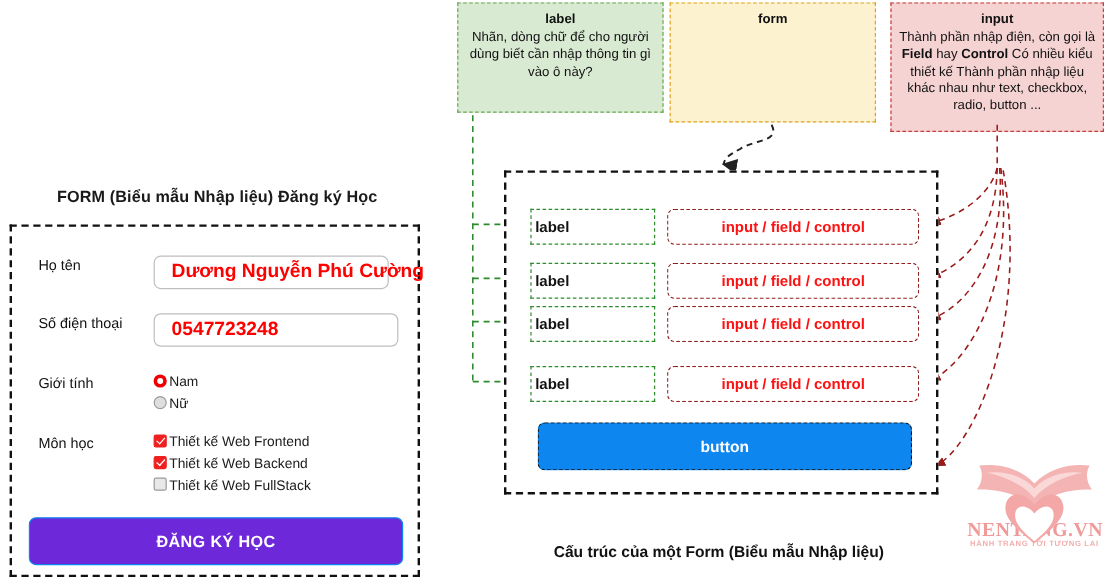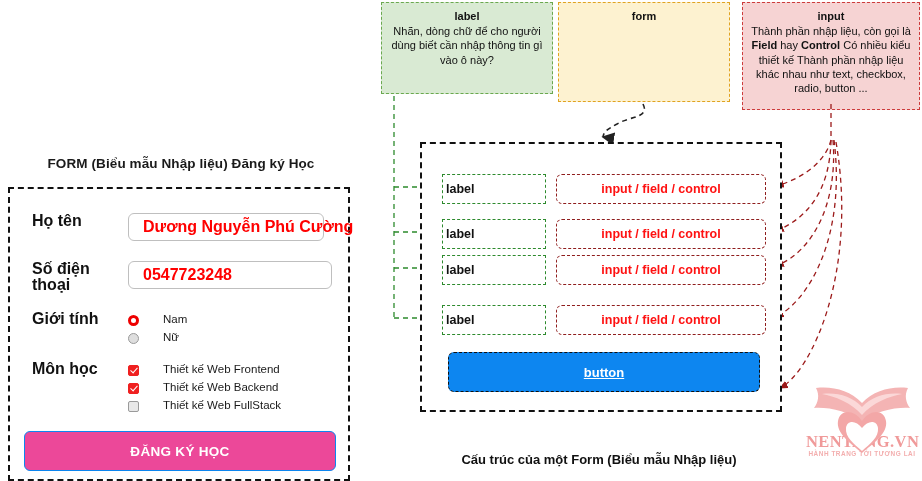--- a/index.html
+++ b/index.html
@@ -22,49 +22,49 @@
     font-size:13.5px;font-weight:bold;color:#1a1a1a;text-align:center;
     width:362px;margin:0 0 10px 0;letter-spacing:.1px;
   }
   #demo-form{
     position:absolute;left:8px;top:31px;width:338px;height:290px;
     border:2px dashed #111;background:#fff;
   }
   .f-row{position:absolute;left:0;width:338px;display:flex;align-items:flex-start;}
   .f-label{
     width:118px;padding-left:22px;box-sizing:border-box;
-    font-size:16px;font-weight:bold;color:#111;line-height:16px;
+    font-size:12px;font-weight:normal;color:#111;line-height:16px;
   }
   .f-input{
     width:196px;height:28px;border:1px solid #bfbfbf;border-radius:6px;
     background:#fff;display:flex;align-items:center;padding-left:14px;
     box-sizing:border-box;
     font-size:16px;font-weight:bold;color:#ff0000;white-space:nowrap;
   }
   .f-input.wide{width:204px;}
   .opt-group{display:flex;flex-direction:column;gap:4px;padding-top:1px;}
-  .opt{display:flex;align-items:flex-end;gap:24px;font-size:11.5px;color:#1a1a1a;line-height:14px;}
+  .opt{display:flex;align-items:flex-start;gap:2px;font-size:11.5px;color:#1a1a1a;line-height:14px;}
   .radio{
     width:11px;height:11px;border-radius:50%;box-sizing:border-box;flex:0 0 auto;
   }
   .radio.on{border:3px solid #ee0000;background:#fff;}
   .radio.off{border:1px solid #9a9a9a;background:#dedede;}
   .cbox{
     width:11px;height:11px;box-sizing:border-box;flex:0 0 auto;border-radius:2px;
     position:relative;
   }
   .cbox.on{background:#ef2020;border:1px solid #ef2020;}
   .cbox.on:after{
     content:"";position:absolute;left:3px;top:0px;width:3px;height:6px;
     border:solid #fff;border-width:0 1.6px 1.6px 0;transform:rotate(42deg);
   }
   .cbox.off{background:#e8e8e8;border:1px solid #9a9a9a;}
   #submit-button{
     position:absolute;left:14px;top:242px;width:310px;height:38px;
-    background:#ec4899;border:1px solid #0d86f0;border-radius:6px;
+    background:#6d28d9;border:1px solid #0d86f0;border-radius:6px;
     color:#fff;font-size:13.5px;font-weight:bold;letter-spacing:.3px;
     display:flex;align-items:center;justify-content:center;
   }
 
   
   .note{
     position:absolute;box-sizing:border-box;
     text-align:center;font-size:11px;line-height:14.2px;color:#111;
     padding:6px 5px 5px 5px;
   }
@@ -87,21 +87,21 @@
   }
   .s-input{
     width:210px;height:30px;border:1.5px dashed #8f1d1d;border-radius:6px;
     box-sizing:border-box;display:flex;align-items:center;justify-content:center;
     font-size:12.5px;font-weight:bold;color:#ff1111;background:#fff;
   }
   #structure-button{
     position:absolute;left:26px;top:208px;width:310px;height:38px;
     background:#0d86f0;border:1.5px dashed #111;border-radius:6px;
     color:#fff;font-size:13px;font-weight:bold;
-    display:flex;align-items:center;justify-content:center;text-decoration:underline;
+    display:flex;align-items:center;justify-content:center;
   }
   #structure-caption{
     position:absolute;left:420px;top:452px;width:358px;text-align:center;
     font-size:13px;font-weight:bold;color:#111;
   }
 
   
   #logo{position:absolute;left:806px;top:368px;width:112px;height:104px;z-index:3;}
   #logo-name{
     position:absolute;left:806px;top:432px;width:112px;text-align:center;
@@ -206,21 +206,21 @@
     <span class="hd">label</span>
     <span>Nhãn, dòng chữ để cho người dùng biết cần nhập thông tin gì vào ô này?</span>
   </div>
 
   <div class="note" id="note-form">
     <span class="hd">form</span>
   </div>
 
   <div class="note" id="note-input">
     <span class="hd">input</span>
-    <span>Thành phần nhập liệu, còn gọi</span>
+    <span>Thành phần nhập điện, còn gọi</span>
     <span>là </span><b>Field</b><span> hay </span><b>Control</b>
     <span>Có nhiều kiểu thiết kế Thành phần nhập liệu khác nhau như text, checkbox, radio, button ...</span>
   </div>
 
   <div id="structure-box">
 
     <div class="s-row" style="top:30px;">
       <div class="s-label">label</div>
       <div class="s-input">input / field / control</div>
     </div>

